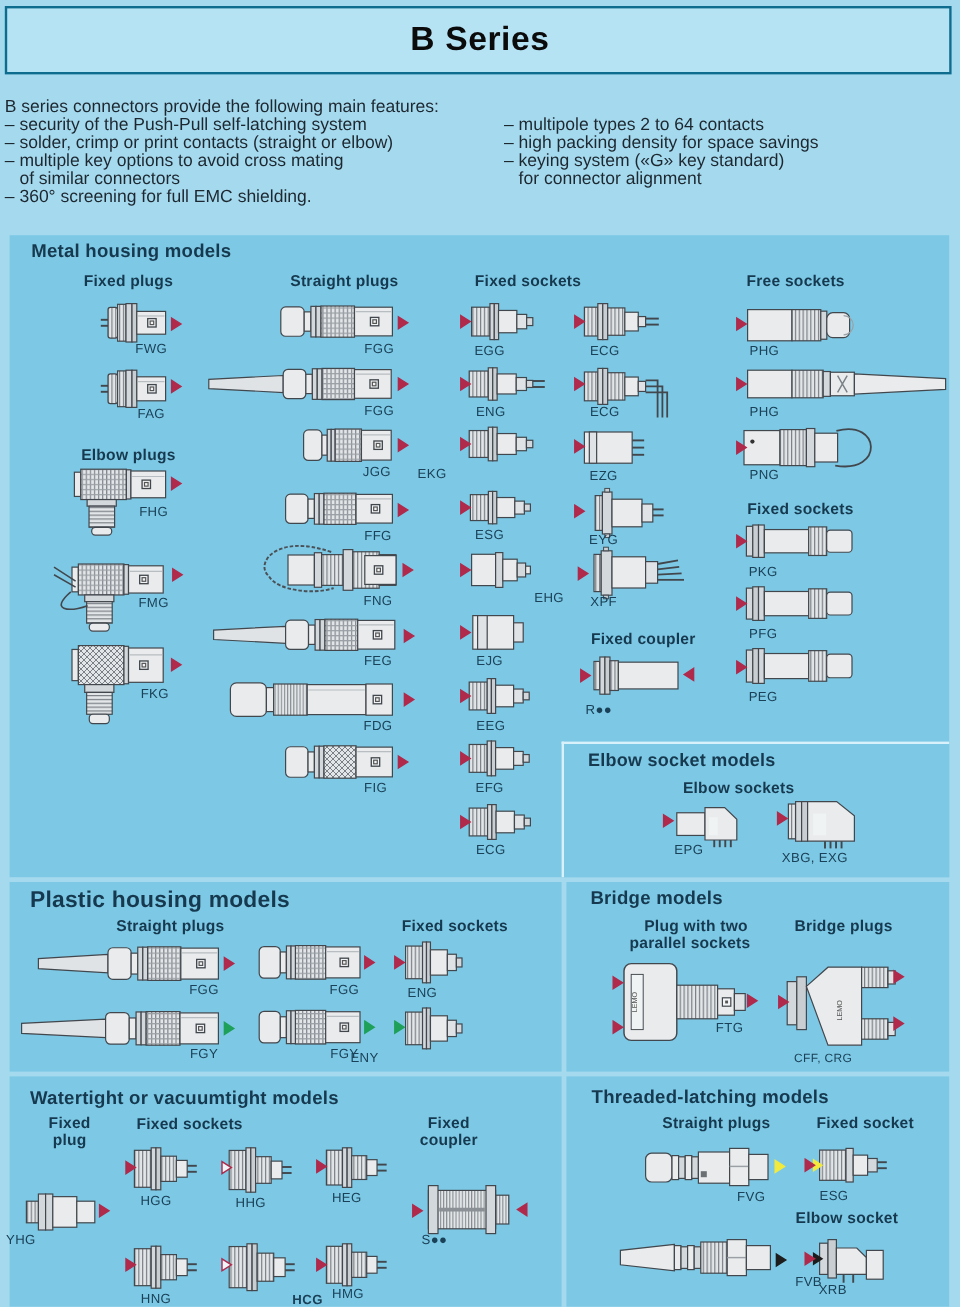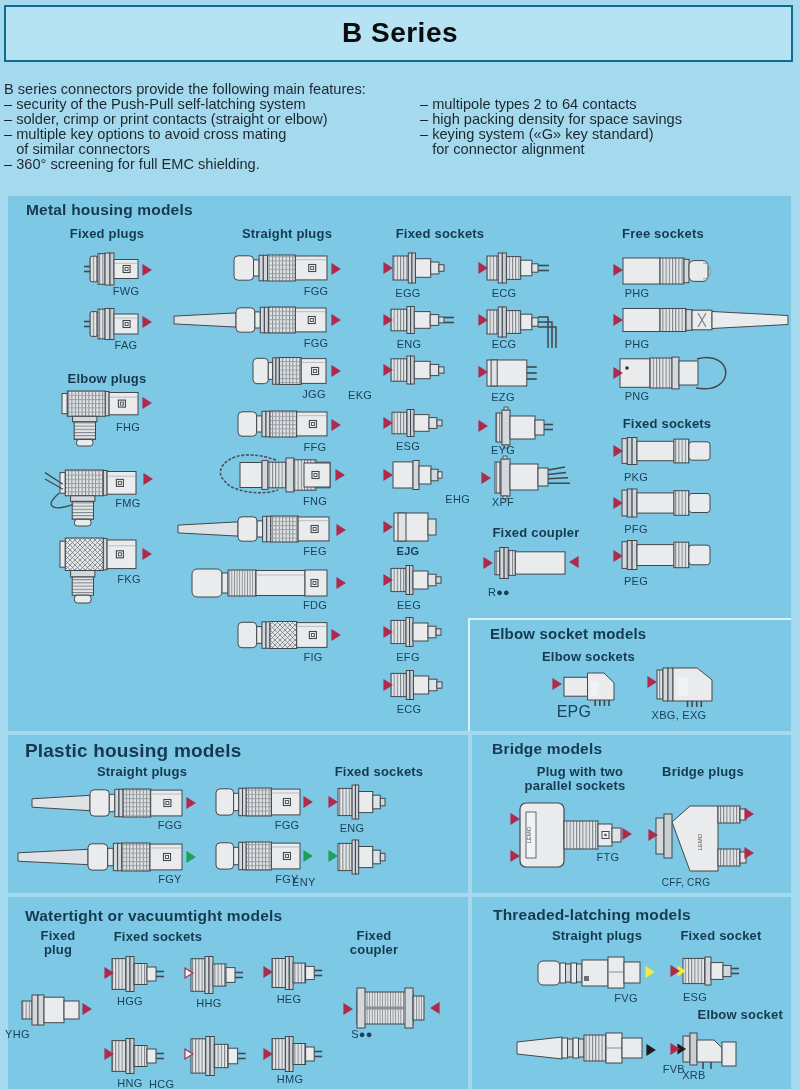--- a/index.html
+++ b/index.html
@@ -553,39 +553,39 @@
 <div style="position:absolute;left:255px;top:441px;width:120px;text-align:center;font-size:11px;font-weight:normal;color:#1b4158;letter-spacing:0.3px">FFG</div>
 <div style="position:absolute;left:255px;top:495px;width:120px;text-align:center;font-size:11px;font-weight:normal;color:#1b4158;letter-spacing:0.3px">FNG</div>
 <div style="position:absolute;left:255px;top:545px;width:120px;text-align:center;font-size:11px;font-weight:normal;color:#1b4158;letter-spacing:0.3px">FEG</div>
 <div style="position:absolute;left:255px;top:599px;width:120px;text-align:center;font-size:11px;font-weight:normal;color:#1b4158;letter-spacing:0.3px">FDG</div>
 <div style="position:absolute;left:253px;top:651px;width:120px;text-align:center;font-size:11px;font-weight:normal;color:#1b4158;letter-spacing:0.3px">FIG</div>
 <div style="position:absolute;left:348px;top:287px;width:120px;text-align:center;font-size:11px;font-weight:normal;color:#1b4158;letter-spacing:0.3px">EGG</div>
 <div style="position:absolute;left:349px;top:338px;width:120px;text-align:center;font-size:11px;font-weight:normal;color:#1b4158;letter-spacing:0.3px">ENG</div>
 <div style="position:absolute;left:348px;top:389px;width:120px;font-size:11px;font-weight:normal;color:#1b4158;letter-spacing:0.3px">EKG</div>
 <div style="position:absolute;left:348px;top:440px;width:120px;text-align:center;font-size:11px;font-weight:normal;color:#1b4158;letter-spacing:0.3px">ESG</div>
 <div style="position:absolute;left:350px;top:493px;width:120px;text-align:right;font-size:11px;font-weight:normal;color:#1b4158;letter-spacing:0.3px">EHG</div>
-<div style="position:absolute;left:348px;top:545px;width:120px;text-align:center;font-size:11px;font-weight:bold;color:#1b4158;letter-spacing:0.3px">EJG</div>
+<div style="position:absolute;left:348px;top:545px;width:120px;text-align:center;font-size:11px;font-weight:normal;color:#1b4158;letter-spacing:0.3px">EJG</div>
 <div style="position:absolute;left:349px;top:599px;width:120px;text-align:center;font-size:11px;font-weight:normal;color:#1b4158;letter-spacing:0.3px">EEG</div>
 <div style="position:absolute;left:348px;top:651px;width:120px;text-align:center;font-size:11px;font-weight:normal;color:#1b4158;letter-spacing:0.3px">EFG</div>
 <div style="position:absolute;left:349px;top:703px;width:120px;text-align:center;font-size:11px;font-weight:normal;color:#1b4158;letter-spacing:0.3px">ECG</div>
 <div style="position:absolute;left:444px;top:287px;width:120px;text-align:center;font-size:11px;font-weight:normal;color:#1b4158;letter-spacing:0.3px">ECG</div>
 <div style="position:absolute;left:444px;top:338px;width:120px;text-align:center;font-size:11px;font-weight:normal;color:#1b4158;letter-spacing:0.3px">ECG</div>
 <div style="position:absolute;left:443px;top:391px;width:120px;text-align:center;font-size:11px;font-weight:normal;color:#1b4158;letter-spacing:0.3px">EZG</div>
 <div style="position:absolute;left:443px;top:444px;width:120px;text-align:center;font-size:11px;font-weight:normal;color:#1b4158;letter-spacing:0.3px">EYG</div>
 <div style="position:absolute;left:443px;top:496px;width:120px;text-align:center;font-size:11px;font-weight:normal;color:#1b4158;letter-spacing:0.3px">XPF</div>
 <div style="position:absolute;left:439px;top:586px;width:120px;text-align:center;font-size:11px;font-weight:normal;color:#1b4158;letter-spacing:0.3px">R●●</div>
 <div style="position:absolute;left:577px;top:287px;width:120px;text-align:center;font-size:11px;font-weight:normal;color:#1b4158;letter-spacing:0.3px">PHG</div>
 <div style="position:absolute;left:577px;top:338px;width:120px;text-align:center;font-size:11px;font-weight:normal;color:#1b4158;letter-spacing:0.3px">PHG</div>
 <div style="position:absolute;left:577px;top:390px;width:120px;text-align:center;font-size:11px;font-weight:normal;color:#1b4158;letter-spacing:0.3px">PNG</div>
 <div style="position:absolute;left:576px;top:471px;width:120px;text-align:center;font-size:11px;font-weight:normal;color:#1b4158;letter-spacing:0.3px">PKG</div>
 <div style="position:absolute;left:576px;top:523px;width:120px;text-align:center;font-size:11px;font-weight:normal;color:#1b4158;letter-spacing:0.3px">PFG</div>
 <div style="position:absolute;left:576px;top:575px;width:120px;text-align:center;font-size:11px;font-weight:normal;color:#1b4158;letter-spacing:0.3px">PEG</div>
 <div style="position:absolute;left:490px;top:625px;font-size:15px;font-weight:bold;color:#16394f;letter-spacing:0.2px">Elbow socket models</div>
-<div style="position:absolute;left:542px;top:649px;width:120px;text-align:left;font-size:13px;font-weight:bold;color:#16394f;letter-spacing:0.2px">Elbow sockets</div>
-<div style="position:absolute;left:514px;top:703px;width:120px;text-align:center;font-size:16px;font-weight:normal;color:#1b4158;letter-spacing:0.3px">EPG</div>
+<div style="position:absolute;left:542px;top:649px;width:120px;text-align:right;font-size:13px;font-weight:bold;color:#16394f;letter-spacing:0.2px">Elbow sockets</div>
+<div style="position:absolute;left:514px;top:703px;width:120px;text-align:center;font-size:11px;font-weight:normal;color:#1b4158;letter-spacing:0.3px">EPG</div>
 <div style="position:absolute;left:619px;top:709px;width:120px;text-align:center;font-size:11px;font-weight:normal;color:#1b4158;letter-spacing:0.3px">XBG, EXG</div>
 <div style="position:absolute;left:25px;top:740px;font-size:19px;font-weight:bold;color:#16394f;letter-spacing:0.2px">Plastic housing models</div>
 <div style="position:absolute;left:82px;top:764px;width:120px;text-align:center;font-size:13px;font-weight:bold;color:#16394f;letter-spacing:0.2px">Straight plugs</div>
 <div style="position:absolute;left:319px;top:764px;width:120px;text-align:center;font-size:13px;font-weight:bold;color:#16394f;letter-spacing:0.2px">Fixed sockets</div>
 <div style="position:absolute;left:110px;top:819px;width:120px;text-align:center;font-size:11px;font-weight:normal;color:#1b4158;letter-spacing:0.3px">FGG</div>
 <div style="position:absolute;left:227px;top:819px;width:120px;text-align:center;font-size:11px;font-weight:normal;color:#1b4158;letter-spacing:0.3px">FGG</div>
 <div style="position:absolute;left:292px;top:822px;width:120px;text-align:center;font-size:11px;font-weight:normal;color:#1b4158;letter-spacing:0.3px">ENG</div>
 <div style="position:absolute;left:110px;top:873px;width:120px;text-align:center;font-size:11px;font-weight:normal;color:#1b4158;letter-spacing:0.3px">FGY</div>
 <div style="position:absolute;left:227px;top:873px;width:120px;text-align:center;font-size:11px;font-weight:normal;color:#1b4158;letter-spacing:0.3px">FGY</div>
 <div style="position:absolute;left:292px;top:876px;width:120px;text-align:left;font-size:11px;font-weight:normal;color:#1b4158;letter-spacing:0.3px">ENY</div>
@@ -600,21 +600,21 @@
 <div style="position:absolute;left:-2px;top:942px;width:120px;text-align:center;font-size:13px;font-weight:bold;color:#16394f;letter-spacing:0.2px">plug</div>
 <div style="position:absolute;left:98px;top:929px;width:120px;text-align:center;font-size:13px;font-weight:bold;color:#16394f;letter-spacing:0.2px">Fixed sockets</div>
 <div style="position:absolute;left:314px;top:928px;width:120px;text-align:center;font-size:13px;font-weight:bold;color:#16394f;letter-spacing:0.2px">Fixed</div>
 <div style="position:absolute;left:314px;top:942px;width:120px;text-align:center;font-size:13px;font-weight:bold;color:#16394f;letter-spacing:0.2px">coupler</div>
 <div style="position:absolute;left:5px;top:1028px;width:120px;font-size:11px;font-weight:normal;color:#1b4158;letter-spacing:0.3px">YHG</div>
 <div style="position:absolute;left:70px;top:995px;width:120px;text-align:center;font-size:11px;font-weight:normal;color:#1b4158;letter-spacing:0.3px">HGG</div>
 <div style="position:absolute;left:149px;top:997px;width:120px;text-align:center;font-size:11px;font-weight:normal;color:#1b4158;letter-spacing:0.3px">HHG</div>
 <div style="position:absolute;left:229px;top:993px;width:120px;text-align:center;font-size:11px;font-weight:normal;color:#1b4158;letter-spacing:0.3px">HEG</div>
 <div style="position:absolute;left:302px;top:1028px;width:120px;text-align:center;font-size:11px;font-weight:normal;color:#1b4158;letter-spacing:0.3px">S●●</div>
 <div style="position:absolute;left:70px;top:1077px;width:120px;text-align:center;font-size:11px;font-weight:normal;color:#1b4158;letter-spacing:0.3px">HNG</div>
-<div style="position:absolute;left:149px;top:1078px;width:120px;text-align:left;font-size:11px;font-weight:normal;color:#1b4158;letter-spacing:0.3px">HCG</div>
+<div style="position:absolute;left:149px;top:1078px;width:120px;text-align:right;font-size:11px;font-weight:bold;color:#1b4158;letter-spacing:0.3px">HCG</div>
 <div style="position:absolute;left:230px;top:1073px;width:120px;text-align:center;font-size:11px;font-weight:normal;color:#1b4158;letter-spacing:0.3px">HMG</div>
 <div style="position:absolute;left:493px;top:906px;font-size:15.5px;font-weight:bold;color:#16394f;letter-spacing:0.2px">Threaded-latching models</div>
 <div style="position:absolute;left:537px;top:928px;width:120px;text-align:center;font-size:13px;font-weight:bold;color:#16394f;letter-spacing:0.2px">Straight plugs</div>
 <div style="position:absolute;left:661px;top:928px;width:120px;text-align:center;font-size:13px;font-weight:bold;color:#16394f;letter-spacing:0.2px">Fixed socket</div>
-<div style="position:absolute;left:663px;top:1007px;width:120px;text-align:right;font-size:13px;font-weight:bold;color:#16394f;letter-spacing:0.2px">Elbow socket</div>
+<div style="position:absolute;left:663px;top:1007px;width:120px;text-align:left;font-size:13px;font-weight:bold;color:#16394f;letter-spacing:0.2px">Elbow socket</div>
 <div style="position:absolute;left:566px;top:992px;width:120px;text-align:center;font-size:11px;font-weight:normal;color:#1b4158;letter-spacing:0.3px">FVG</div>
 <div style="position:absolute;left:635px;top:991px;width:120px;text-align:center;font-size:11px;font-weight:normal;color:#1b4158;letter-spacing:0.3px">ESG</div>
 <div style="position:absolute;left:565px;top:1063px;width:120px;text-align:right;font-size:11px;font-weight:normal;color:#1b4158;letter-spacing:0.3px">FVB</div>
 <div style="position:absolute;left:634px;top:1069px;width:120px;text-align:center;font-size:11px;font-weight:normal;color:#1b4158;letter-spacing:0.3px">XRB</div>
 </body></html>

